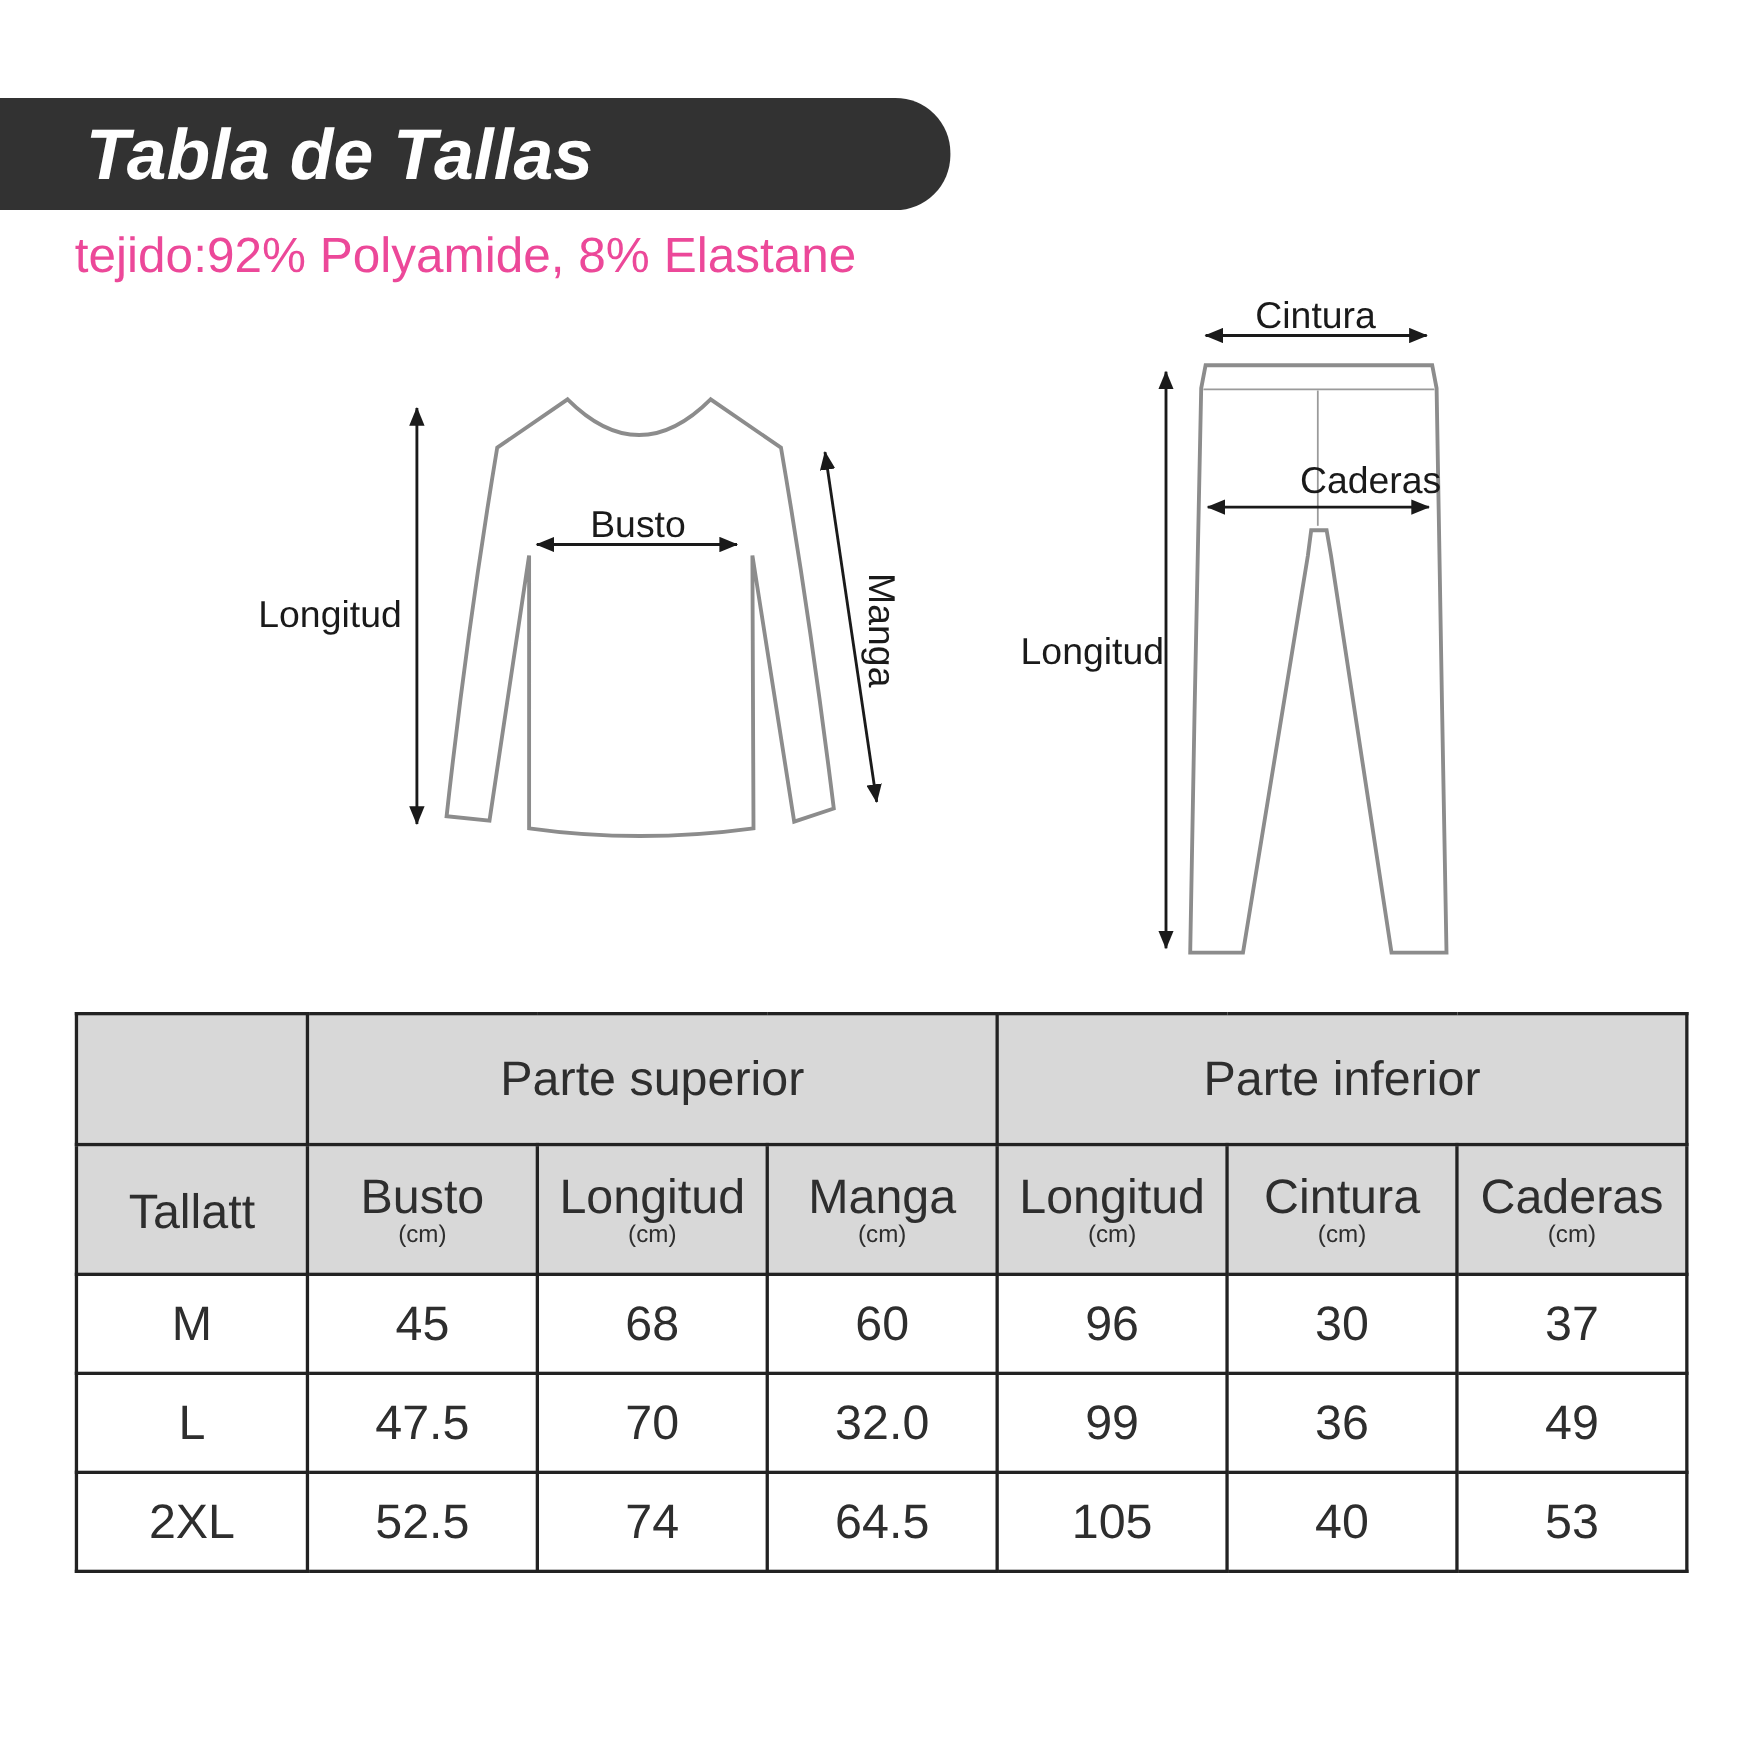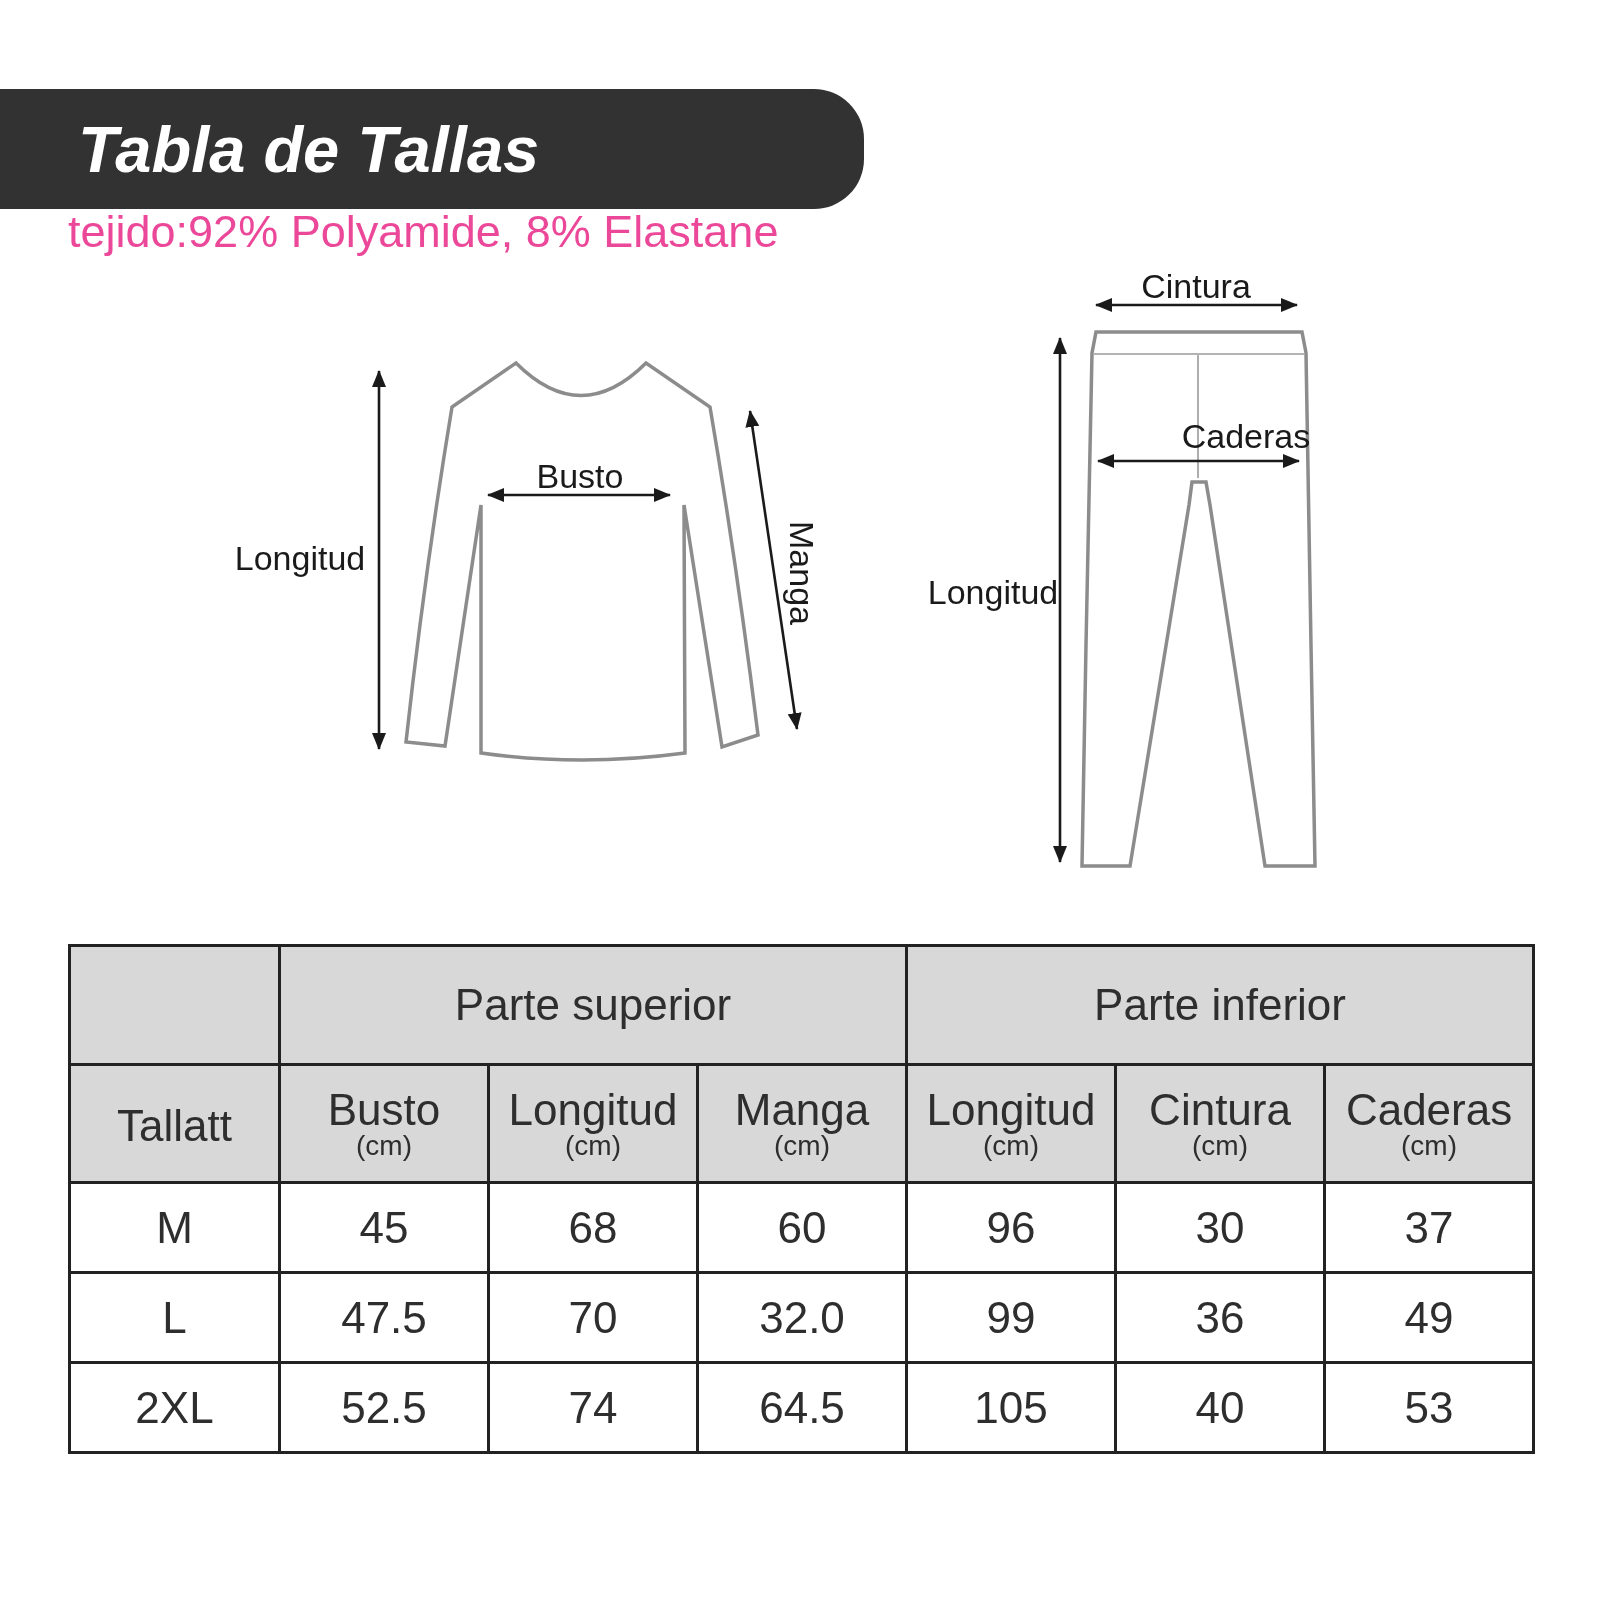--- a/index.html
+++ b/index.html
@@ -3,21 +3,21 @@
 <meta charset="utf-8">
 <style>
   html,body { margin:0; padding:0; background:#ffffff; }
   .page {
     position:relative; width:1600px; height:1600px; background:#ffffff;
     font-family:"Liberation Sans", sans-serif; overflow:hidden;
   }
 
   
   .banner {
-    position:absolute; left:0; top:89px; width:864px; height:120px;
+    position:absolute; left:0; top:89px; width:864px; height:102px;
     background:#323232; border-radius:0 50px 50px 0;
     display:flex; align-items:center;
   }
   .banner .title {
     color:#ffffff; font-size:65px; font-weight:bold; font-style:italic;
     padding-left:78px; white-space:nowrap;
   }
 
   
   .fabric {
@@ -28,29 +28,29 @@
   
   svg.diagrams { position:absolute; left:0; top:0; width:1600px; height:1600px; }
   .garment { fill:#ffffff; stroke:#8c8c8c; stroke-width:3.5; stroke-linejoin:miter; }
   .thinline { stroke:#9a9a9a; stroke-width:1.6; fill:none; }
   .dim-arrow { stroke:#1a1a1a; stroke-width:2.6; fill:none; }
   .dim-label { fill:#1a1a1a; font-size:34px; font-family:"Liberation Sans", sans-serif; }
 
   
   table.size-table {
     position:absolute; left:68px; top:920px; width:1464px;
-    border-collapse:collapse; table-layout:fixed; color:#2e2e2e;margin-top:24px;
+    border-collapse:collapse; table-layout:fixed; color:#2e2e2e;
   }
   table.size-table th, table.size-table td {
     border:3px solid #222222; text-align:center; vertical-align:middle; padding:0;
   }
   table.size-table thead th { background:#d8d8d8; font-weight:normal; }
   tr.row-group th { height:116px; font-size:44px; }
   tr.row-cols th { height:115px; font-size:44px; }
-  tr.row-cols .unit { display:block; font-size:28px; margin-top:-5px; }
+  tr.row-cols .unit { display:block; font-size:22px; margin-top:-5px; }
   table.size-table tbody tr { height:90px; }
   table.size-table tbody td { font-size:44px; background:#ffffff; }
 </style>
 </head>
 <body>
 
 <div class="page">
 
   <div class="banner">
     <span class="title">Tabla de Tallas</span>

